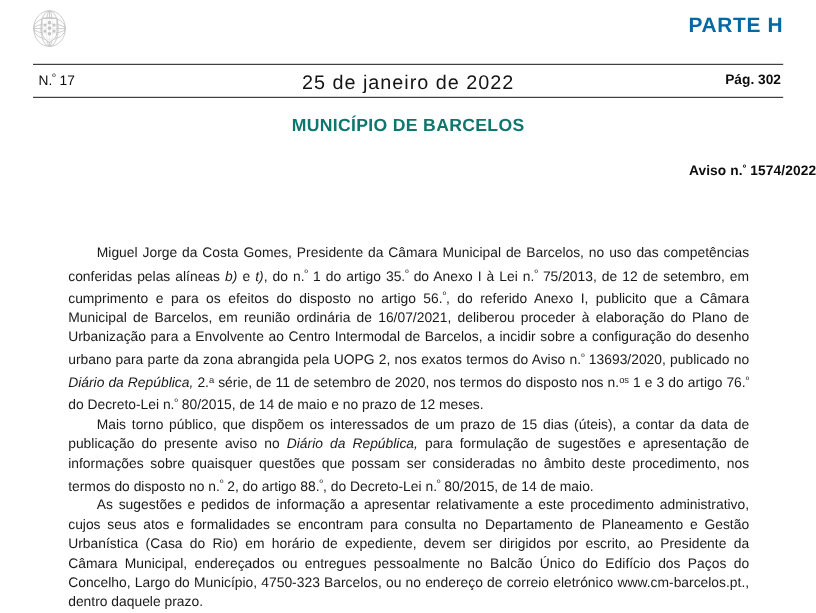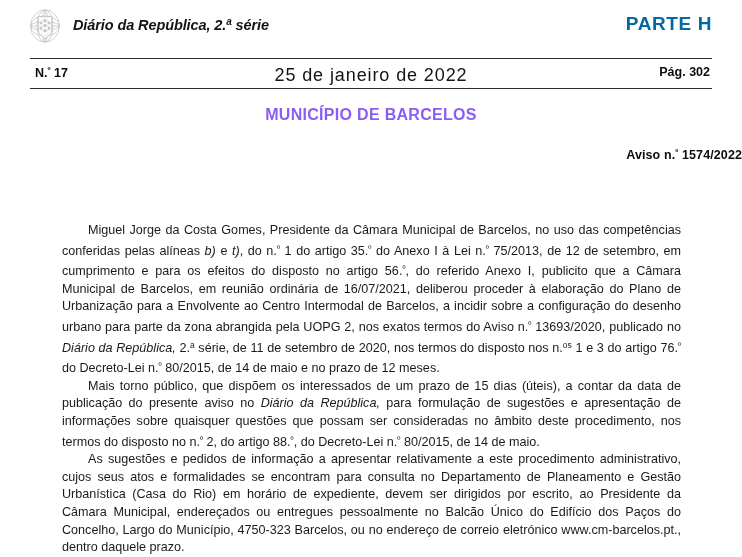--- a/index.html
+++ b/index.html
@@ -83,21 +83,21 @@
     left: 30px;
     top: 62px;
     width: 682px;
     height: 24px;
   }
   .issue-number {
     position: absolute;
     left: 5px;
     top: 3px;
     font-size: 12.5px;
-    font-weight: bold;
+    font-weight: normal;
     color: #0d0d0d;
   }
   .issue-number .ord {
     font-size: 8.5px;
     vertical-align: 4px;
   }
   .issue-date {
     position: absolute;
     left: 0;
     right: 0;
@@ -119,21 +119,21 @@
   
   .entity-title {
     position: absolute;
     left: 0;
     top: 106px;
     width: 742px;
     text-align: center;
     font-size: 16px;
     font-weight: bold;
     letter-spacing: 0.3px;
-    color: #8b5cf6;
+    color: #0f766e;
   }
   .notice-title {
     position: absolute;
     left: 0;
     top: 147px;
     width: 742px;
     text-align: right;
     font-size: 12.5px;
     font-weight: bold;
     letter-spacing: 0.1px;
@@ -215,21 +215,20 @@
           <rect x="46" y="47" width="8" height="8" rx="1.6"></rect>
           <rect x="46" y="61" width="8" height="8" rx="1.6"></rect>
           <rect x="35" y="40" width="7" height="7" rx="1.4"></rect>
           <rect x="58" y="40" width="7" height="7" rx="1.4"></rect>
           <rect x="35" y="55" width="7" height="7" rx="1.4"></rect>
           <rect x="58" y="55" width="7" height="7" rx="1.4"></rect>
         </g>
       </svg>
     </div>
 
-    <div class="masthead-title"><span>Diário da República, 2.</span><span class="ord">a</span><span> série</span></div>
 
     <div class="part-label">PARTE H</div>
   </div>
 
   <div class="rule rule-top"></div>
 
   <div class="issue-bar">
     <div class="issue-number"><span>N.</span><span class="ord">º</span><span> 17</span></div>
 
     <div class="issue-date">25 de janeiro de 2022</div>

